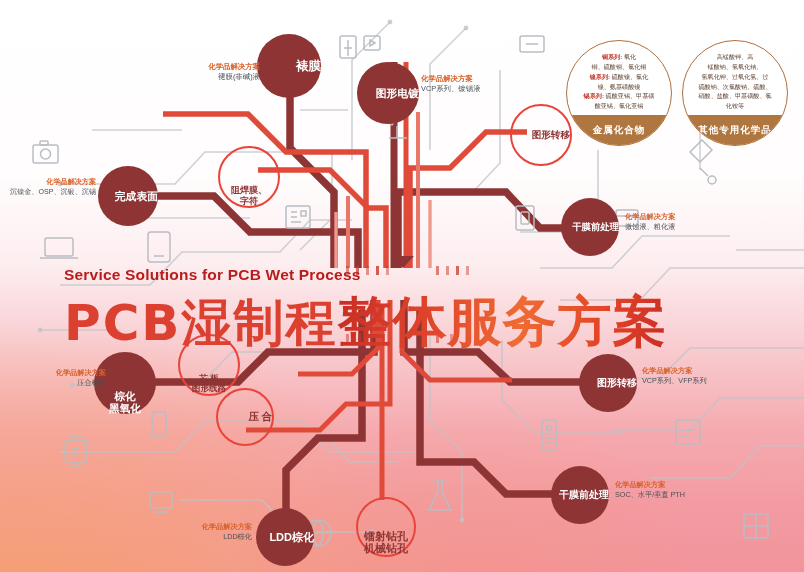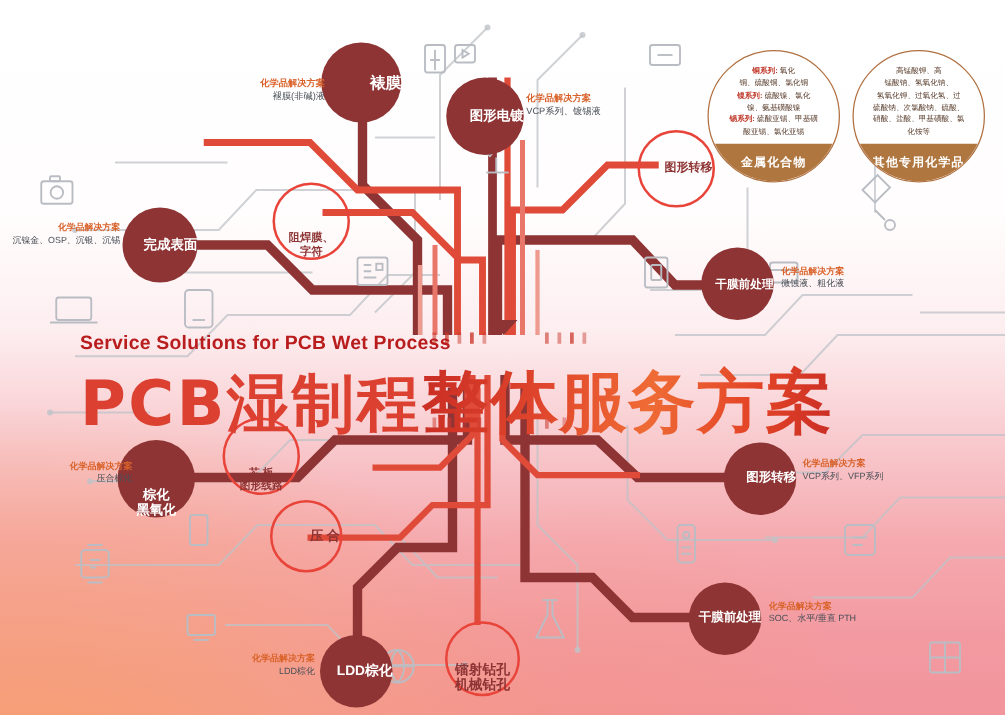--- a/index.html
+++ b/index.html
@@ -320,21 +320,21 @@
   <div class="anno r" style="left:12px;top:368px;width:94px;font-size:7.2px;">
     <span class="hd">化学品解决方案</span>
     <span class="bd">压合棕化</span>
   </div>
 
   <div class="node node-hollow" style="left:178px;top:334px;width:58px;height:58px;font-size:8.6px;flex-direction:column;">
     <span class="tx">芯 板</span>
     <span class="tx">图形线路</span>
   </div>
 
-  <div class="node node-hollow" style="left:216px;top:400px;width:54px;height:54px;font-size:10.5px;">
+  <div class="node node-hollow" style="left:216px;top:388px;width:54px;height:54px;font-size:10.5px;font-family:Liberation Serif, serif;">
     <span class="tx">压 合</span>
   </div>
 
   <div class="node node-solid" style="left:256px;top:508px;width:58px;height:58px;font-size:11px;">
     <span class="tx">LDD棕化</span>
   </div>
   <div class="anno r" style="left:158px;top:522px;width:94px;font-size:7.2px;">
     <span class="hd">化学品解决方案</span>
     <span class="bd">LDD棕化</span>
   </div>

